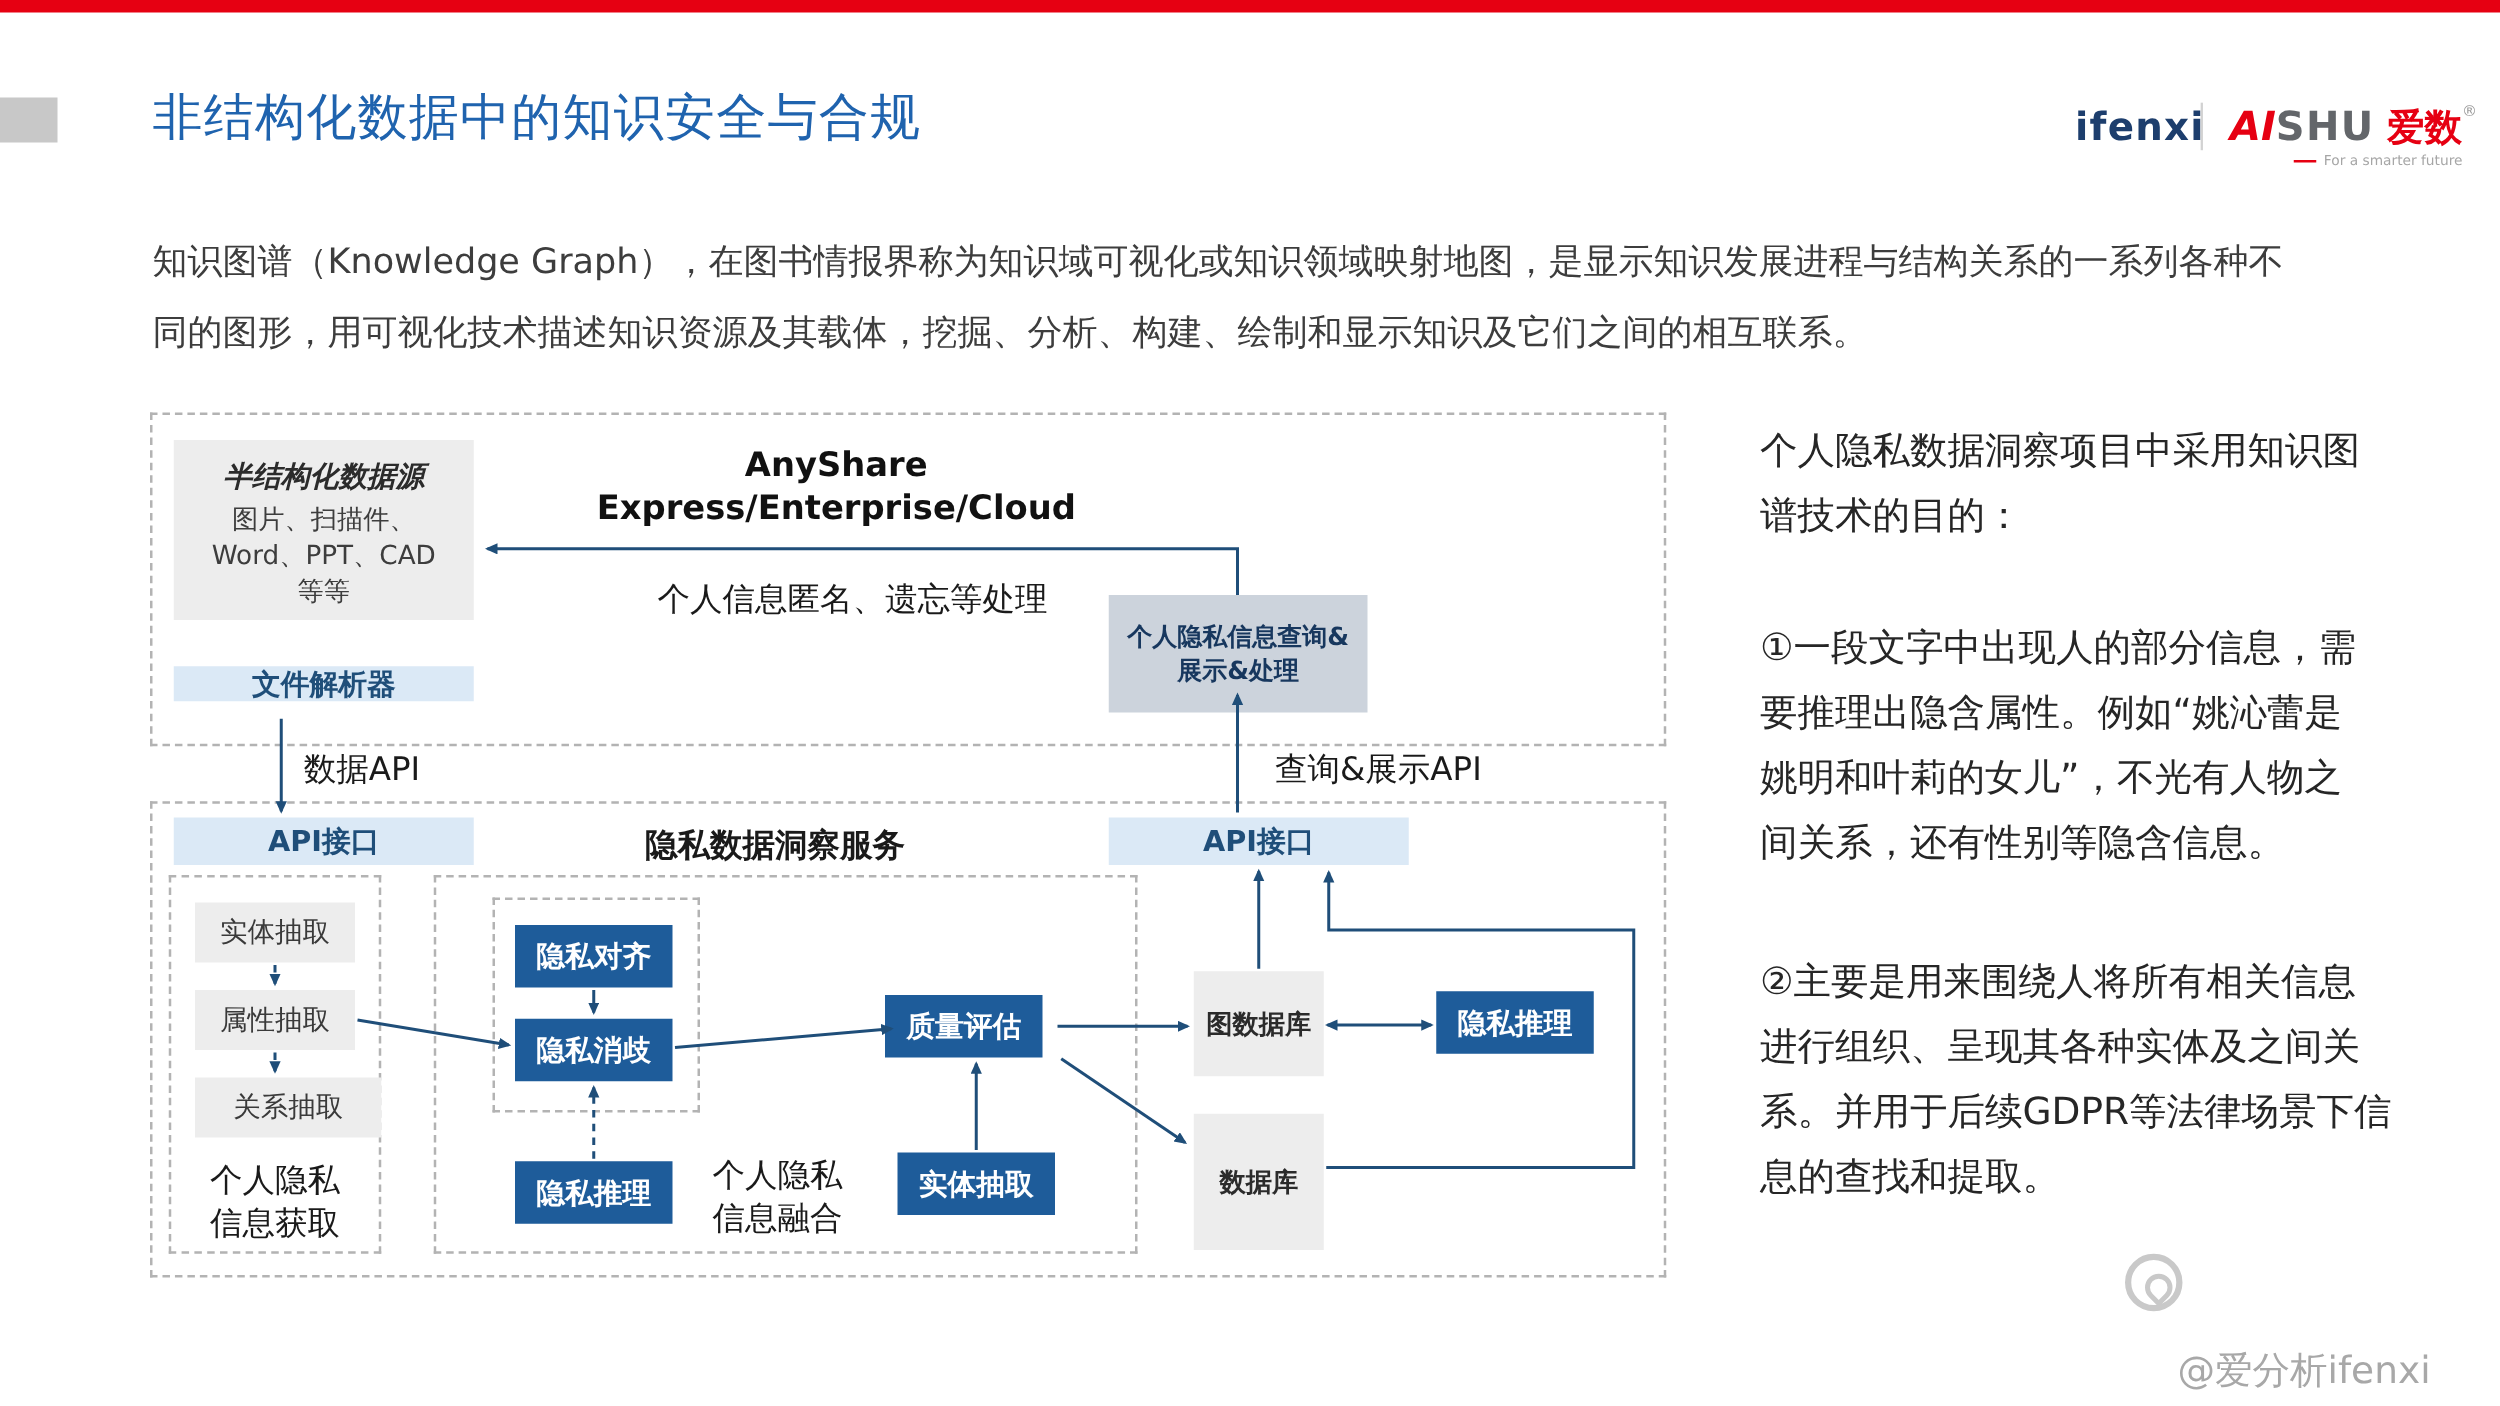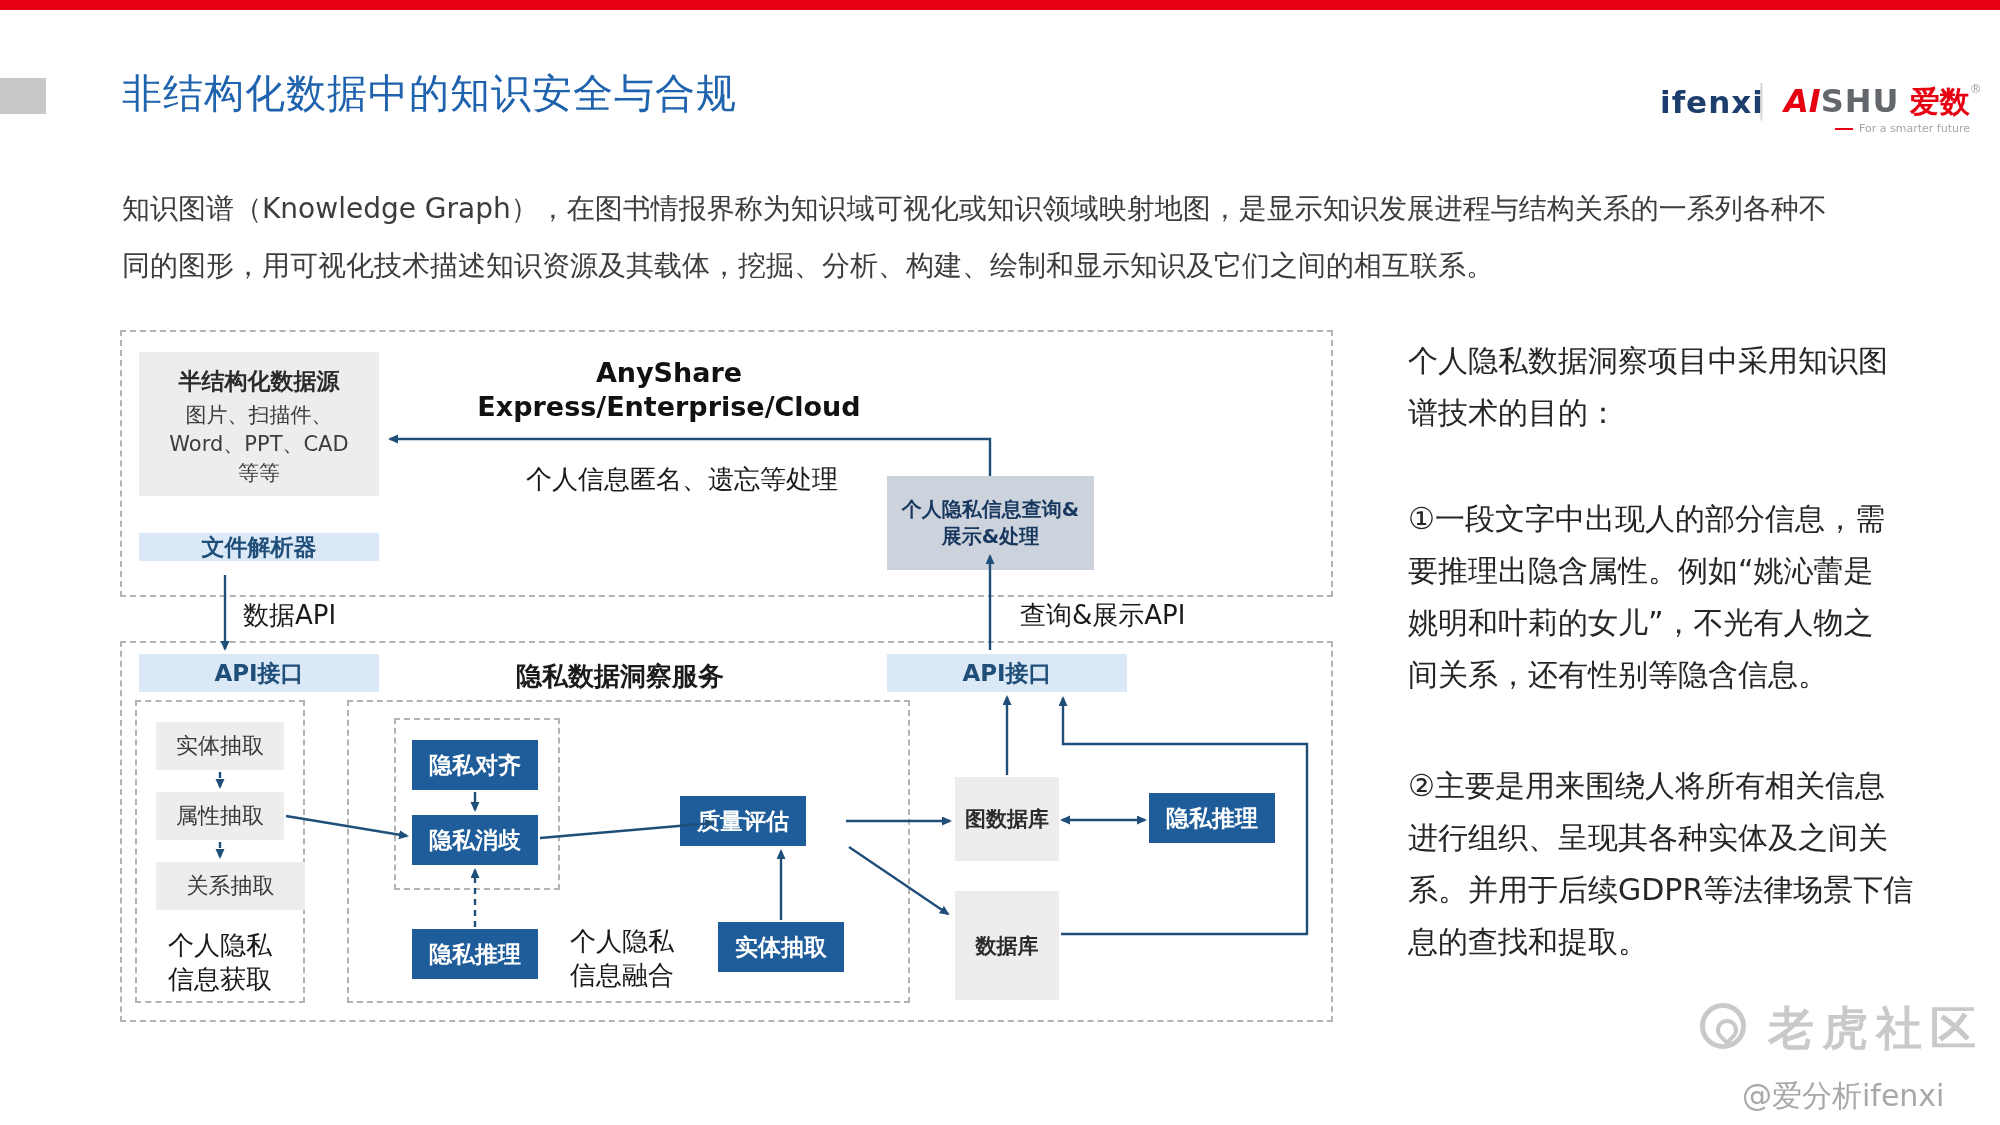--- a/index.html
+++ b/index.html
@@ -19,21 +19,21 @@
   .logo-reg{color:#9a9a9a;font-size:12px;vertical-align:top;}
   .logo-tagline{left:1812px;top:122px;width:158px;text-align:right;font-size:11px;color:#a6a6a6;}
   .tag-dash{display:inline-block;width:18px;height:2px;background:var(--accent_red,#e60012);vertical-align:middle;margin-right:6px;}
   .intro{left:122px;top:180px;width:1840px;font-size:28px;line-height:57px;color:var(--text_dark,#3d3d3d);}
   .dashed-box{border:2px dashed var(--dash_gray,#b3b3b3);box-sizing:border-box;}
   .blue-box{background:var(--deep_blue,#1e5c9a);color:#fff;display:flex;align-items:center;justify-content:center;font-size:23px;font-weight:600;box-sizing:border-box;}
   .gray-box{background:var(--box_gray,#ededed);color:#3a3a3a;display:flex;align-items:center;justify-content:center;font-size:22px;box-sizing:border-box;}
   .lblue-box{background:var(--light_blue,#dbe9f6);color:var(--navy,#1f4e79);font-weight:700;display:flex;align-items:center;justify-content:center;font-size:23px;box-sizing:border-box;}
   .query-box{background:var(--query_gray,#ccd3dc);color:#17375e;font-weight:700;display:flex;align-items:center;justify-content:center;text-align:center;font-size:20px;line-height:27px;box-sizing:border-box;}
   .ds-box{background:var(--box_gray,#ededed);text-align:center;box-sizing:border-box;padding-top:14px;}
-  .ds-title{font-size:23px;font-weight:700;color:#2b2b2b;margin-bottom:4px;}
+  .ds-title{font-size:23px;font-weight:700;color:#2b2b2b;margin-bottom:4px;font-style:italic;}
   .ds-body{font-size:21px;color:#3d3d3d;line-height:29px;}
   .anyshare{text-align:center;font-size:27px;font-weight:700;color:#111;line-height:34px;}
   .flow-label{font-size:26px;color:#1a1a1a;}
   .svc-title{text-align:center;font-size:26px;font-weight:700;color:#1a1a1a;}
   .caption{text-align:center;font-size:26px;color:#1a1a1a;line-height:34px;}
   .dbbox{background:var(--box_gray,#ededed);color:#2b2b2b;font-weight:600;font-size:21px;display:flex;align-items:center;justify-content:center;box-sizing:border-box;}
   .right-para{width:530px;font-size:30px;line-height:52px;color:#262626;}
   .wm-icon{left:1700px;top:1003px;width:46px;height:46px;border:5px solid var(--watermark_gray,#c9c9c9);border-radius:50%;box-sizing:border-box;}
   .wm-icon-dot{position:absolute;left:11px;top:11px;width:14px;height:14px;border:4px solid var(--watermark_gray,#c9c9c9);border-radius:50% 50% 50% 0;transform:rotate(-45deg);}
   .wm-brand{left:1768px;top:998px;font-size:46px;font-weight:700;color:var(--watermark_gray,#c9c9c9);letter-spacing:8px;}
@@ -91,21 +91,21 @@
   <div class="abs caption pre" style="left:140px;top:928px;width:160px;">个人隐私
 信息获取</div>
 
   <div class="abs dashed-box" style="left:347px;top:700px;width:563px;height:303px;"></div>
   <div class="abs dashed-box" style="left:394px;top:718px;width:166px;height:172px;"></div>
   <div class="abs blue-box" style="left:412px;top:740px;width:126px;height:50px;">隐私对齐</div>
   <div class="abs blue-box" style="left:412px;top:815px;width:126px;height:50px;">隐私消歧</div>
   <div class="abs blue-box" style="left:412px;top:929px;width:126px;height:50px;">隐私推理</div>
   <div class="abs caption pre" style="left:560px;top:924px;width:124px;">个人隐私
 信息融合</div>
-  <div class="abs blue-box" style="left:680px;top:796px;width:126px;height:50px;">质量评估</div>
+  <div class="abs blue-box" style="left:708px;top:796px;width:126px;height:50px;">质量评估</div>
   <div class="abs blue-box" style="left:718px;top:922px;width:126px;height:50px;">实体抽取</div>
 
   <div class="abs dbbox" style="left:955px;top:777px;width:104px;height:84px;">图数据库</div>
   <div class="abs dbbox" style="left:955px;top:891px;width:104px;height:109px;">数据库</div>
   <div class="abs blue-box" style="left:1149px;top:793px;width:126px;height:50px;">隐私推理</div>
 
   <svg class="arrows" width="2000" height="1125" viewBox="0 0 2000 1125">
     <defs>
       <marker id="ah" markerWidth="11" markerHeight="10" refX="8" refY="4.5" orient="auto-start-reverse" markerUnits="userSpaceOnUse">
         <path d="M0,0 L10,4.5 L0,9 z" fill="#1f4e79"></path>
@@ -151,16 +151,15 @@
 姚明和叶莉的女儿”，不光有人物之
 间关系，还有性别等隐含信息。</div>
   <div class="abs right-para pre" style="left:1408px;top:760px;">②主要是用来围绕人将所有相关信息
 进行组织、呈现其各种实体及之间关
 系。并用于后续GDPR等法律场景下信
 息的查找和提取。</div>
 
   <div class="abs wm-icon">
       <div class="wm-icon-dot"></div>
     </div>
-  <div class="abs wm-brand">老虎社区</div>
   <div class="abs wm-handle">@爱分析ifenxi</div>
 
 </div>
 
 </body></html>

